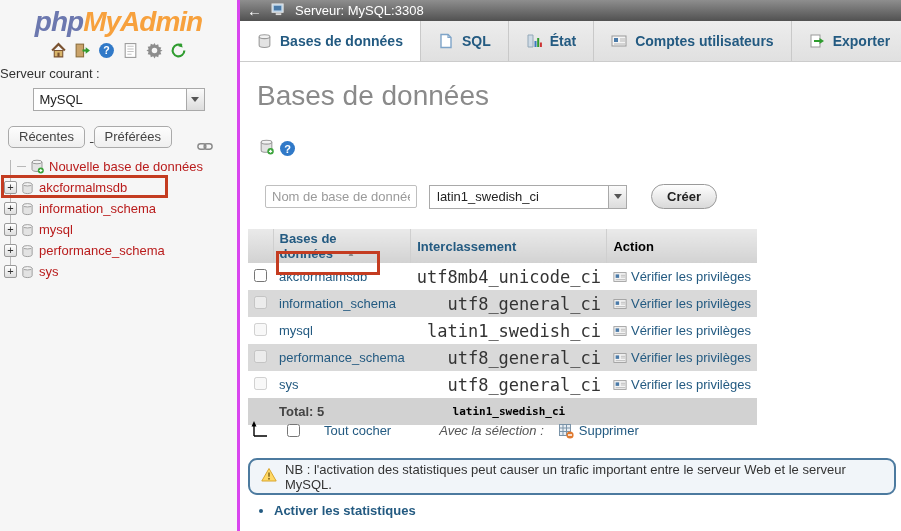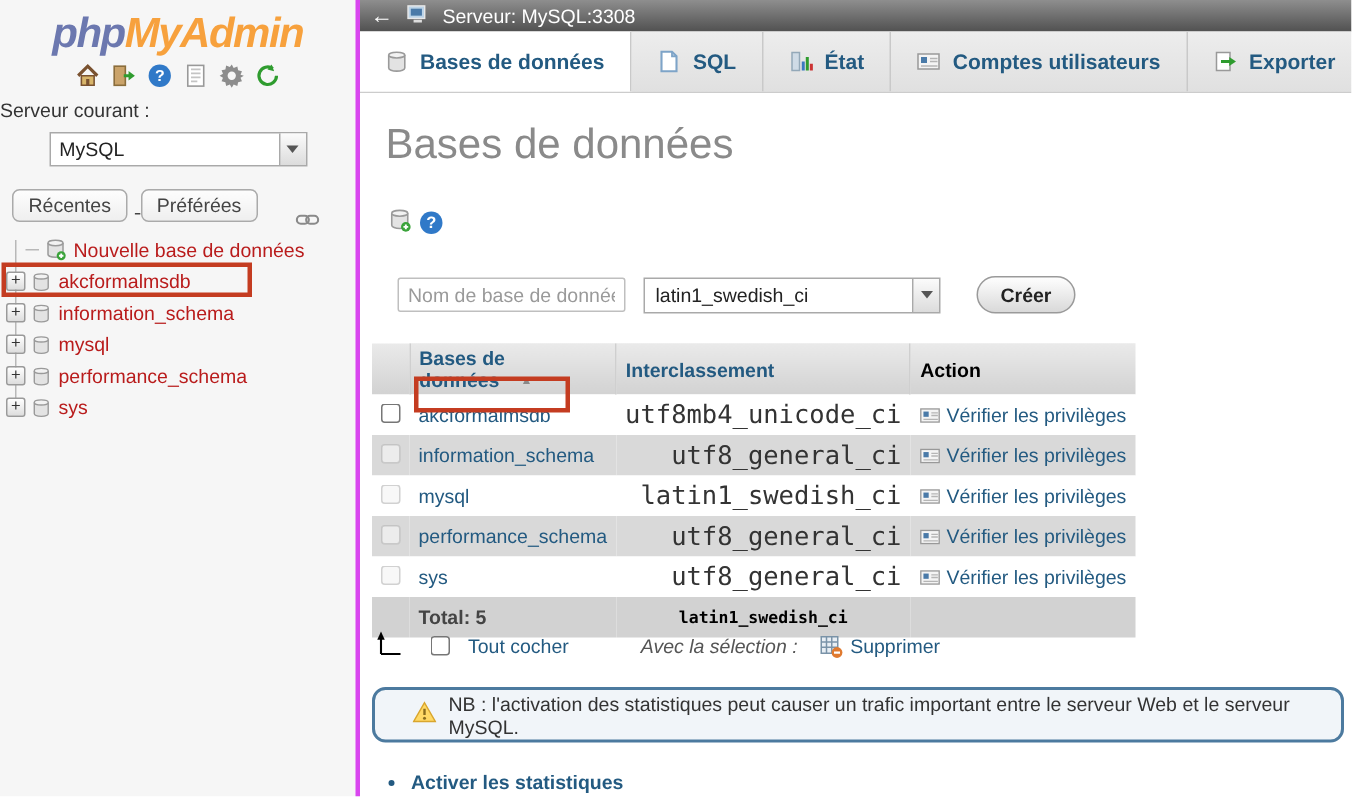--- a/index.html
+++ b/index.html
@@ -100,32 +100,32 @@
                  font-size:17px; color:#333; padding-right:10px; }
   td.act-cell { width:150px; white-space:nowrap; }
   td.act-cell a { color:#235a81; }
   td.act-cell svg { vertical-align:-3px; margin-right:4px; }
   tr.total-row td { background:#d2d2d2; font-weight:bold; height:23px; }
   tr.total-row td.coll-cell { text-align:center; font-size:11px; color:#000; }
   input[type=checkbox] { width:13px; height:13px; margin:0; }
 
   
   #sel-row { position:absolute; left:250px; top:420px; display:flex; align-items:center; }
-  #sel-row .check-all-label { color:#235a81; margin-left:12px; cursor:pointer; }
+  #sel-row .check-all-label { color:#235a81; margin-left:24px; cursor:pointer; }
   #sel-row .with-sel { font-style:italic; color:#555; margin-left:48px; }
   #sel-row .del-group { display:flex; align-items:center; margin-left:14px; cursor:pointer; }
   #sel-row .del-group a { color:#235a81; margin-left:5px; }
   #sel-row input { margin-left:15px; }
 
   
   #notice { position:absolute; left:248px; top:458px; width:648px; height:37px; border:2px solid #4c7a9f;
-            border-radius:9px; background:#f1f5f9; display:flex; align-items:center; gap:8px; padding:0 25px;
+            border-radius:9px; background:#f1f5f9; display:flex; align-items:center; gap:8px; padding:0 11px;
             color:#333; font-size:13px; }
 
-  #stats-list { position:absolute; left:246px; top:514px; margin:0; padding-left:28px; color:#235a81; }
+  #stats-list { position:absolute; left:246px; top:503px; margin:0; padding-left:28px; color:#235a81; }
   #stats-list li { font-weight:bold; }
   #stats-list a { color:#235a81; cursor:pointer; }
 </style>
 </head>
 <body>
 
 <div id="sidebar">
   <div class="logo"><span class="lphp">php</span><span class="lma">MyAdmin</span></div>
 
   <div class="side-icons">

